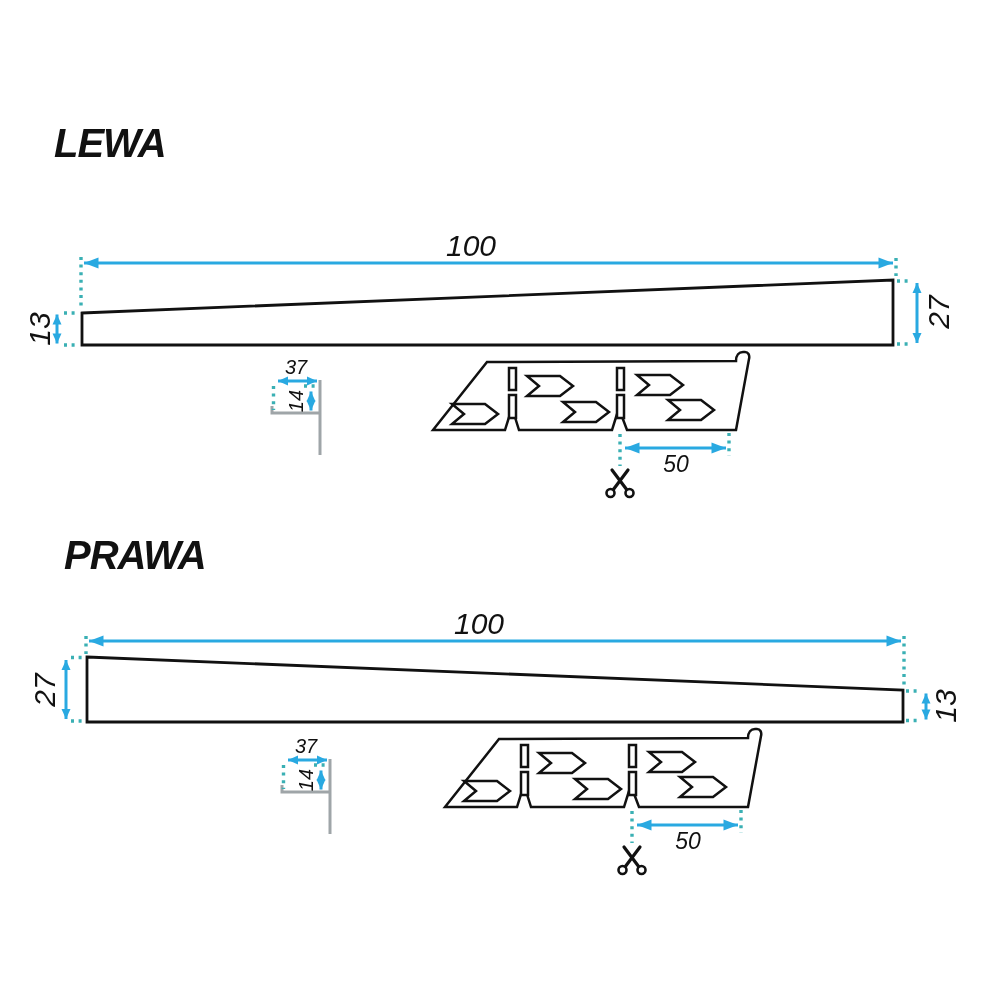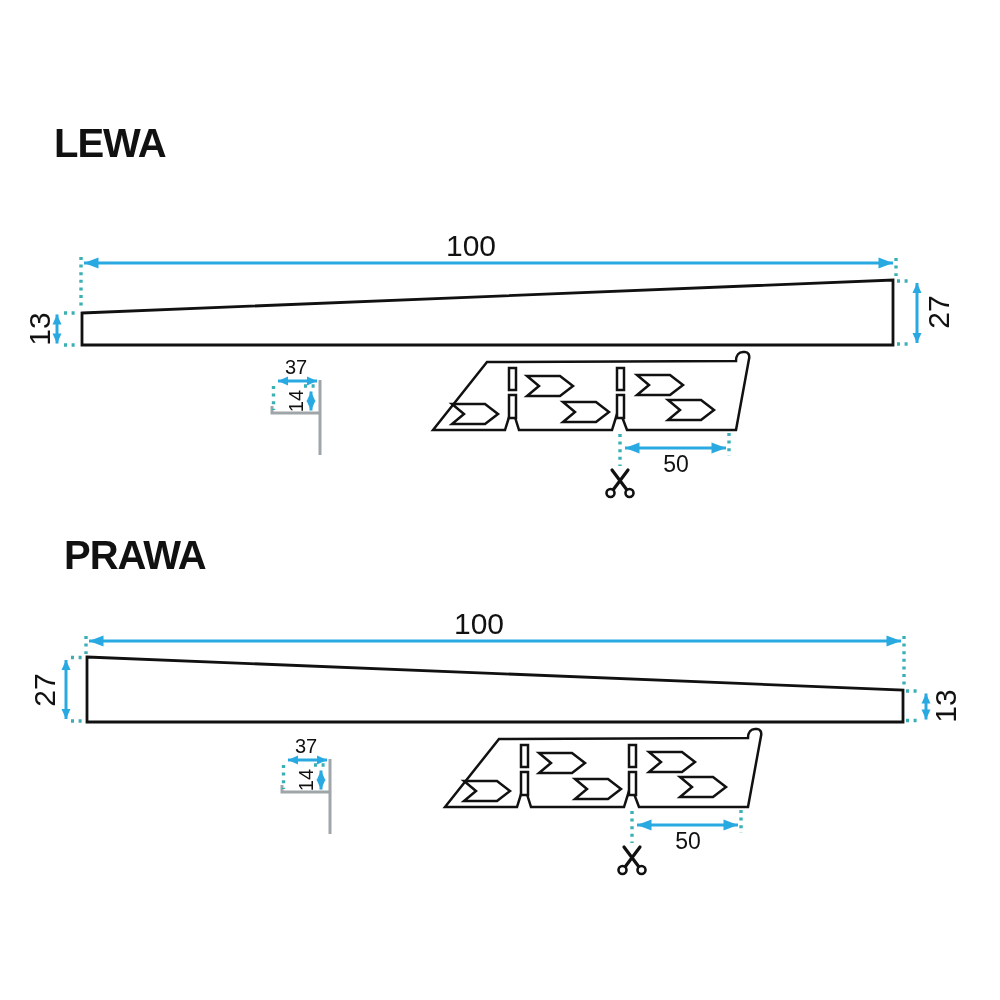--- a/index.html
+++ b/index.html
@@ -1,17 +1,17 @@
 <!DOCTYPE html>
 <html style="--dimension-blue: #29A9E1; --extension-teal: #3AB0B4; --outline-black: #111111; --profile-gray: #9FA5A8;"><head>
 <meta charset="utf-8">
 <style>
   html,body{margin:0;padding:0;background:#fff;}
   .stage{position:relative;width:980px;height:1000px;background:#fff;overflow:hidden;
-         font-family:"Liberation Sans",sans-serif;}
+         font-family:"Liberation Sans",sans-serif;font-style:italic;}
   svg text{font-family:"Liberation Sans",sans-serif;fill:#111;}
   .title{font-size:40px;font-weight:bold;letter-spacing:-1px;}
   .dimtext{font-size:30px;}
   .smalltext{font-size:20px;}
   .cuttext{font-size:23px;}
   .dim{stroke:var(--dimension-blue,#29A9E1);stroke-width:3;fill:none;}
   .dot{stroke:var(--extension-teal,#3AB0B4);stroke-width:3.4;stroke-dasharray:3 4.6;fill:none;stroke-linecap:butt;}
   .outline{stroke:var(--outline-black,#111);stroke-width:2.8;fill:#fff;}
   .cut{stroke:var(--outline-black,#111);stroke-width:2.5;fill:#fff;}
   .blade{stroke:var(--outline-black,#111);stroke-width:3.2;fill:none;stroke-linecap:round;}

